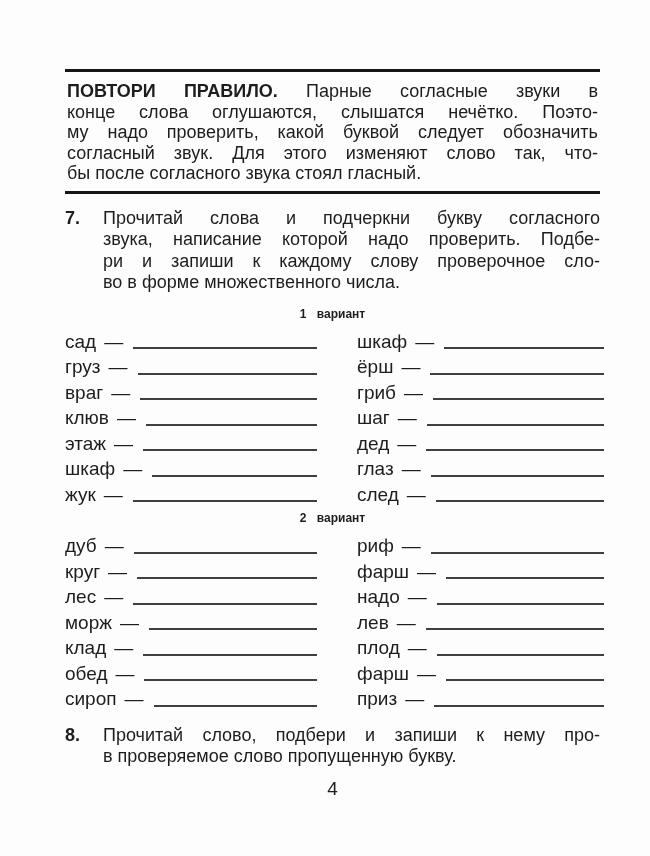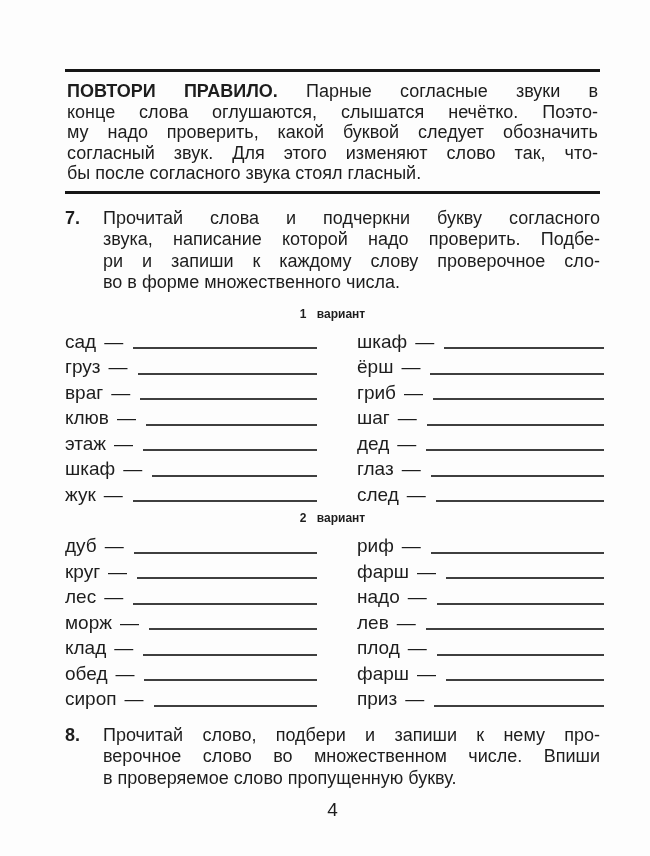--- a/index.html
+++ b/index.html
@@ -263,21 +263,20 @@
             <span class="dash">—</span>
             <span class="blank"></span>
           </div>
       </div>
     </div>
 
     <section class="exercise ex8">
       <span class="ex-num">8.</span>
       <div>
         <p class="jline">Прочитай слово, подбери и запиши к нему про-</p>
-        <p class="jline">верочное слово во множественном числе. Впиши</p>
         <p class="jline-last">в проверяемое слово пропущенную букву.</p>
       </div>
     </section>
 
     <div class="page-number">4</div>
 
   </div>
 </div>
 
 </body></html>

